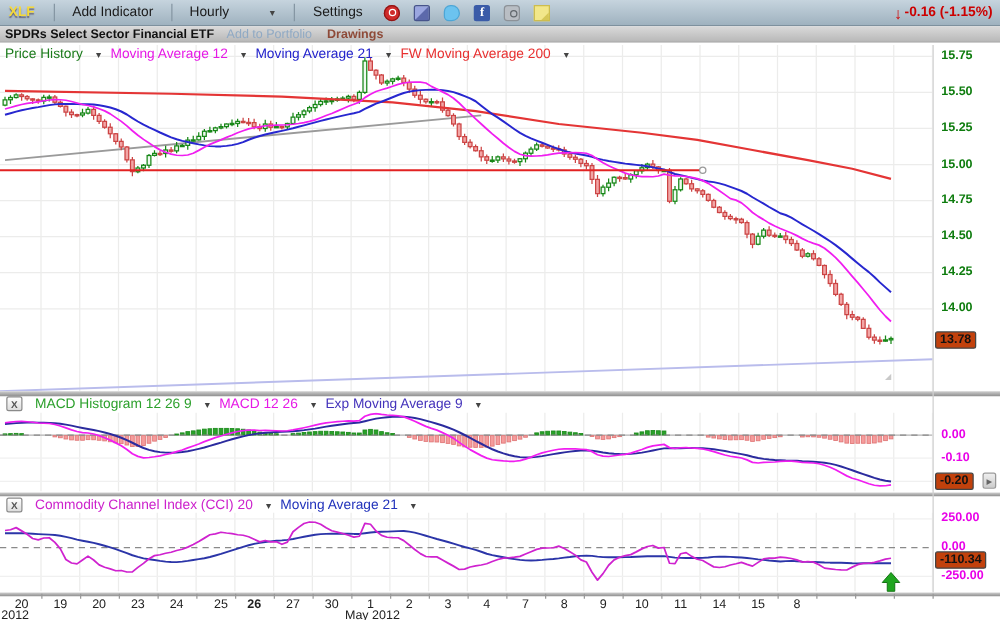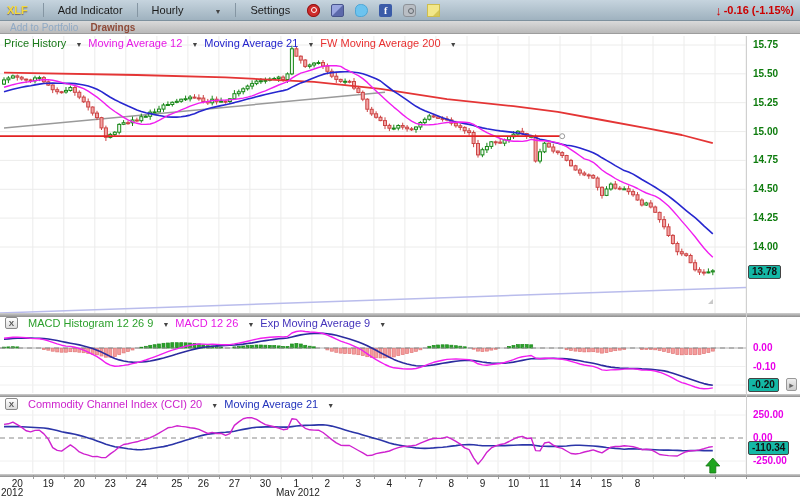--- a/index.html
+++ b/index.html
@@ -42,21 +42,21 @@
   .xbtn { width:13px; height:12px; border:1px solid #8a8a8a; border-radius:2px; background:linear-gradient(#fff,#ddd);
     font:bold 8px/11px "Liberation Sans",sans-serif; color:#555; text-align:center; margin-right:10px; cursor:default; }
 
   svg { position:absolute; left:0; }
 
   .sepbar { position:absolute; left:0; width:800px; background:linear-gradient(#cfcfcf,#8e8e8e); }
 
   
   .axis { position:absolute; width:57px; font-weight:bold; font-size:10px; }
   .axis .tick { position:absolute; left:7px; }
-  .valbox { position:absolute; left:2px; background:#14b8a6; border:1px solid #444; border-radius:2px;
+  .valbox { position:absolute; left:2px; background:#c2410c; border:1px solid #444; border-radius:2px;
     padding:0 3px; font-weight:bold; font-size:10px; color:#111; line-height:12px; }
   .mini-btn { position:absolute; width:11px; height:13px; border:1px solid #999; border-radius:2px;
     background:linear-gradient(#eee,#ccc); font:9px/12px "Liberation Sans",sans-serif; color:#666; text-align:center; }
 
   #xaxis { position:absolute; left:0; top:476px; width:760px; height:20px; font-size:10px; color:#222; }
   #xaxis .dlab { position:absolute; top:2px; width:20px; text-align:center; }
   #xaxis .dtick { position:absolute; top:-1px; width:1px; height:4px; background:#999; }
   #xaxis .row2 { position:absolute; top:11px; color:#222; }
   #xaxis .ts { position:absolute; top:3px; font-size:10px; color:#111;margin-top:20px; }
 
@@ -86,20 +86,21 @@
       <span class="tbi i-cam"></span>
       <span class="tbi i-note"></span>
     </span>
     <span id="tb-change">
       <span class="dn">↓</span>
       <span>-0.16 (-1.15%)</span>
     </span>
   </div>
 
   <div id="subbar">
+    <span class="t1">SPDRs Select Sector Financial ETF</span>
     <span class="t2">Add to Portfolio</span>
     <span class="t3">Drawings</span>
   </div>
 
   <svg id="price-svg" style="top:36px" width="746" height="277" viewBox="0 36 746 277">
       <line x1="0" y1="45.0" x2="746" y2="45.0" stroke="#ececeb" stroke-width="1"></line>
       <line x1="0" y1="73.8" x2="746" y2="73.8" stroke="#ececeb" stroke-width="1"></line>
       <line x1="0" y1="102.7" x2="746" y2="102.7" stroke="#ececeb" stroke-width="1"></line>
       <line x1="0" y1="131.6" x2="746" y2="131.6" stroke="#ececeb" stroke-width="1"></line>
       <line x1="0" y1="160.4" x2="746" y2="160.4" stroke="#ececeb" stroke-width="1"></line>
@@ -737,21 +738,21 @@
       <div class="dtick" style="left: 653px;"></div>
       <div class="dtick" style="left: 684px;"></div>
       <div class="dtick" style="left: 715px;"></div>
       <div class="dtick" style="left: 746px;"></div>
       <div class="dlab" style="left: 7.3px;">20</div>
       <div class="dlab" style="left: 38.3px;">19</div>
       <div class="dlab" style="left: 69.3px;">20</div>
       <div class="dlab" style="left: 100.3px;">23</div>
       <div class="dlab" style="left: 131.3px;">24</div>
       <div class="dlab" style="left: 162.4px; text-align: right;">25</div>
-      <div class="dlab" style="left: 193.4px;">26</div>
+      <div class="dlab" style="left: 193.4px; font-weight: bold;">26</div>
       <div class="dlab" style="left: 224.4px;">27</div>
       <div class="dlab" style="left: 255.4px;">30</div>
       <div class="dlab" style="left: 286.4px;">1</div>
       <div class="dlab" style="left: 317.4px;">2</div>
       <div class="dlab" style="left: 348.4px;">3</div>
       <div class="dlab" style="left: 379.4px;">4</div>
       <div class="dlab" style="left: 410.4px;">7</div>
       <div class="dlab" style="left: 441.4px;">8</div>
       <div class="dlab" style="left: 472.5px;">9</div>
       <div class="dlab" style="left: 503.5px;">10</div>

